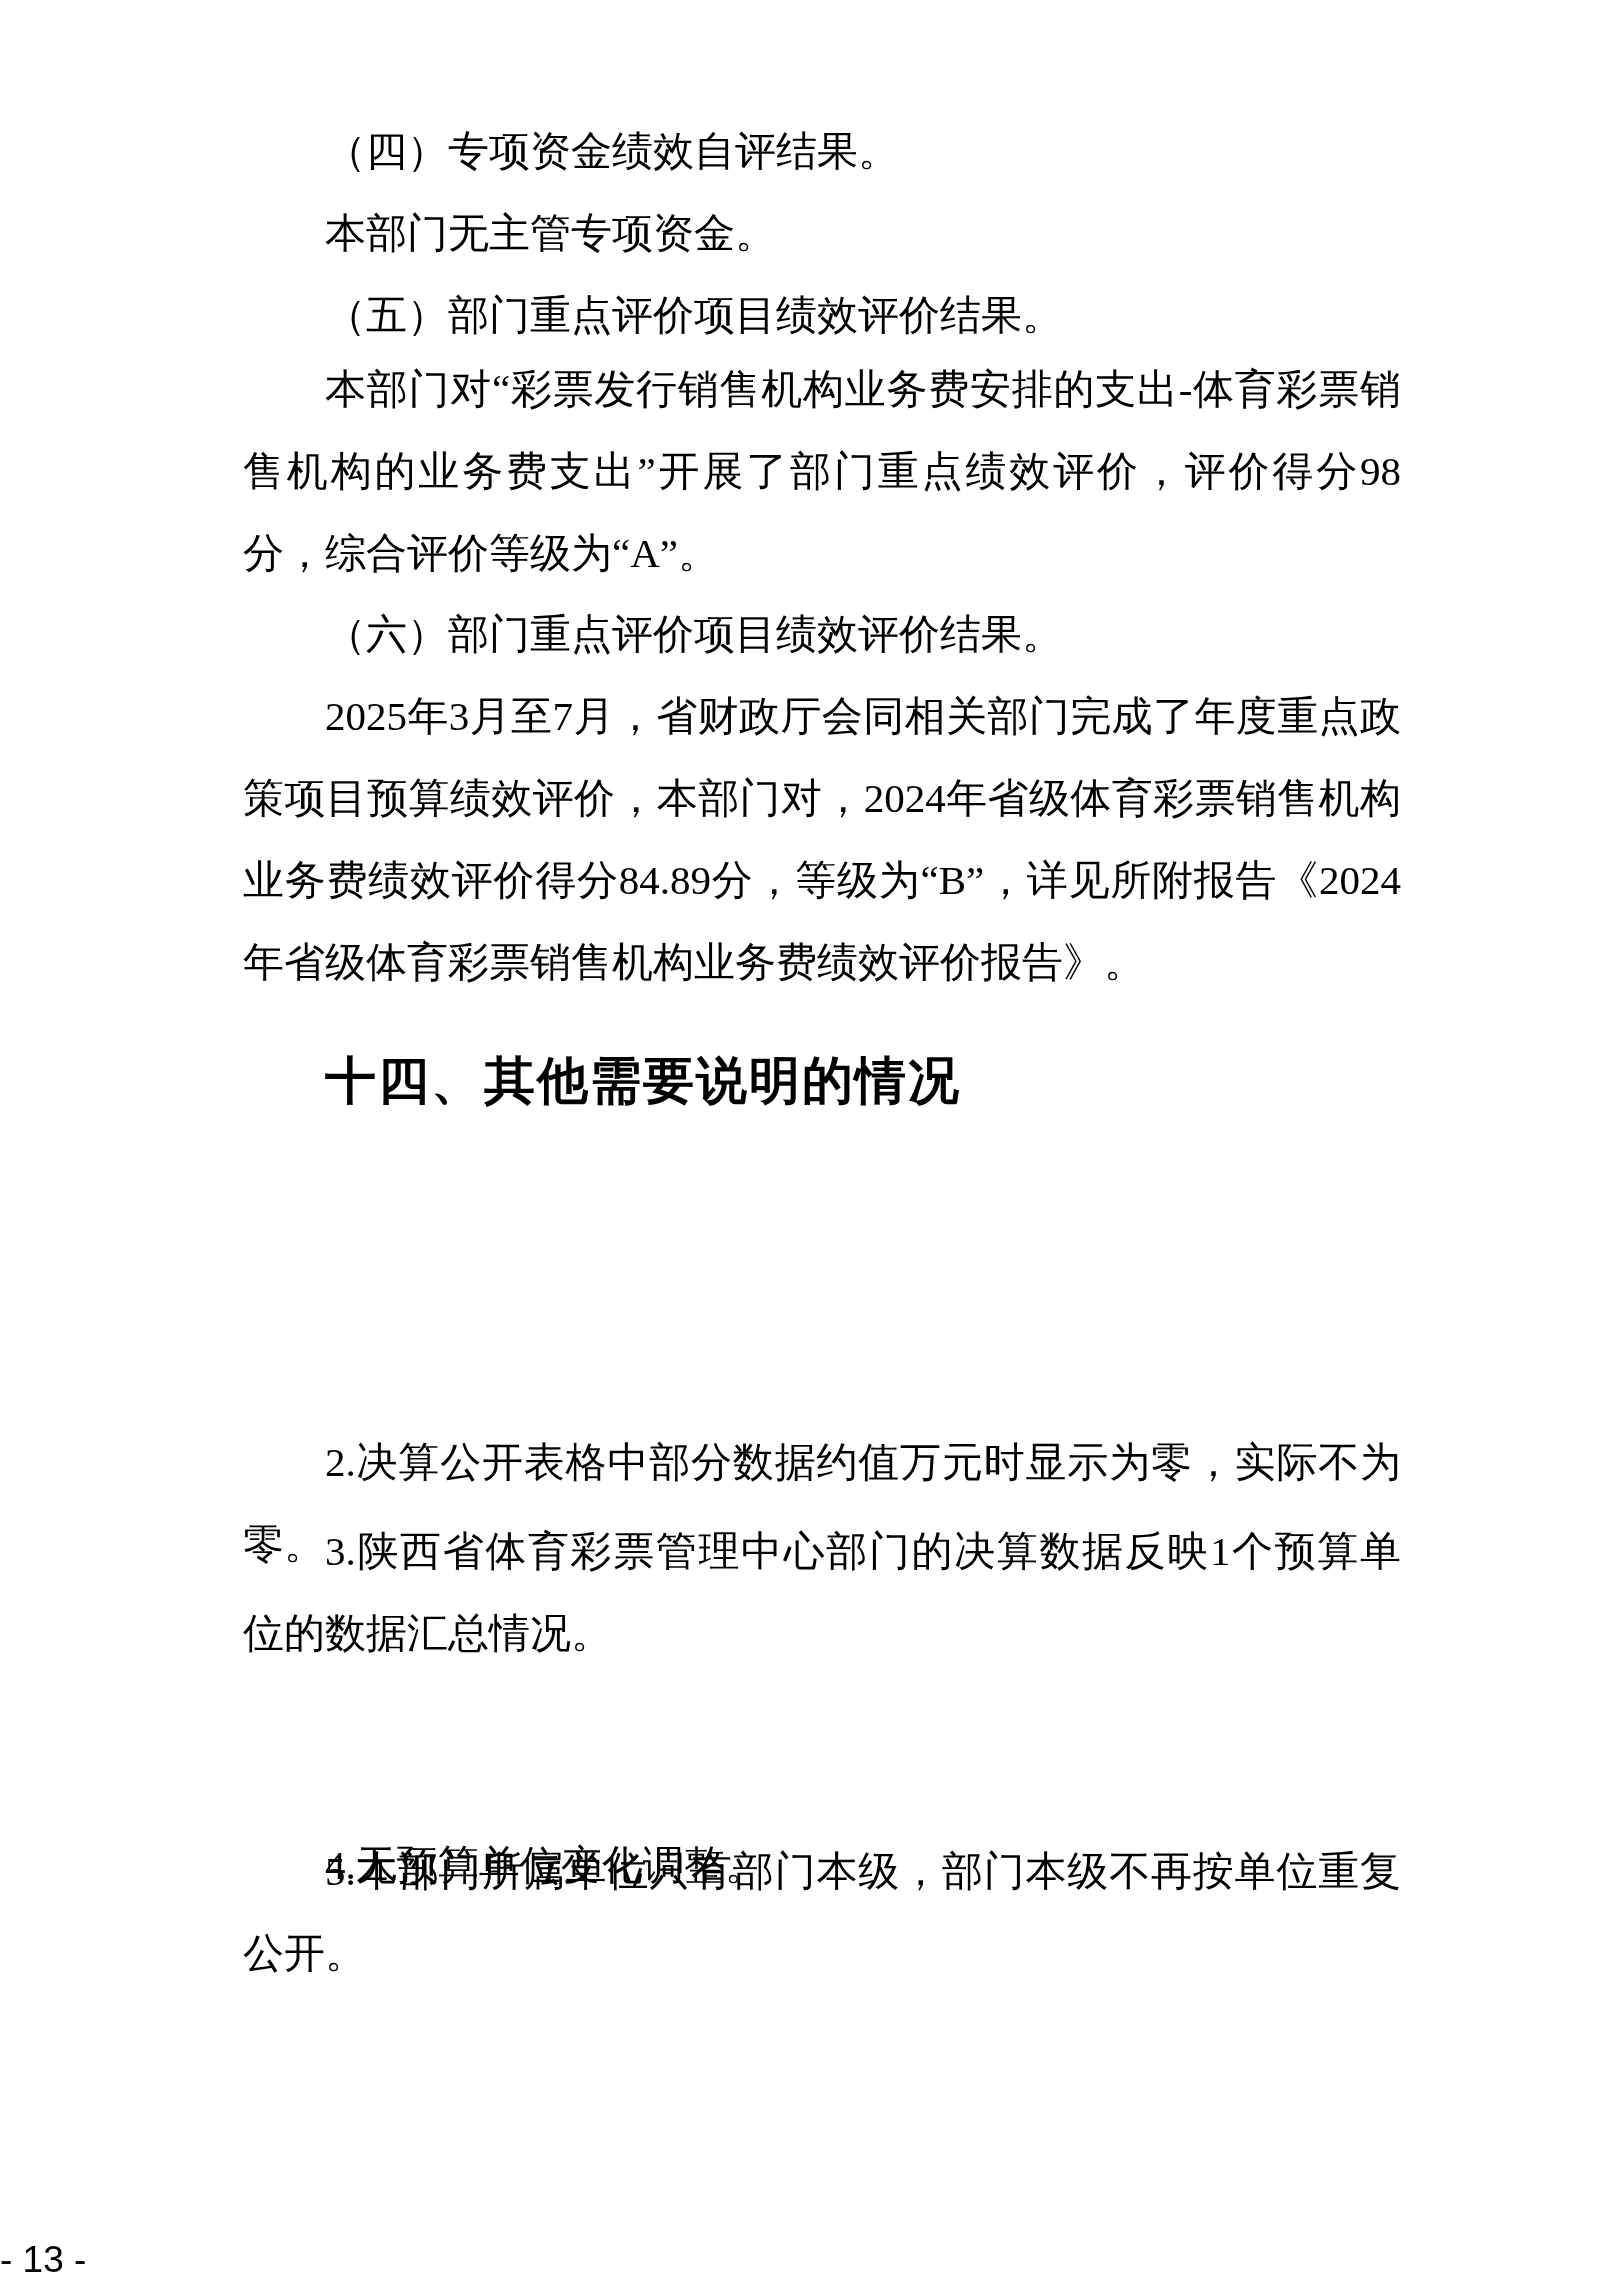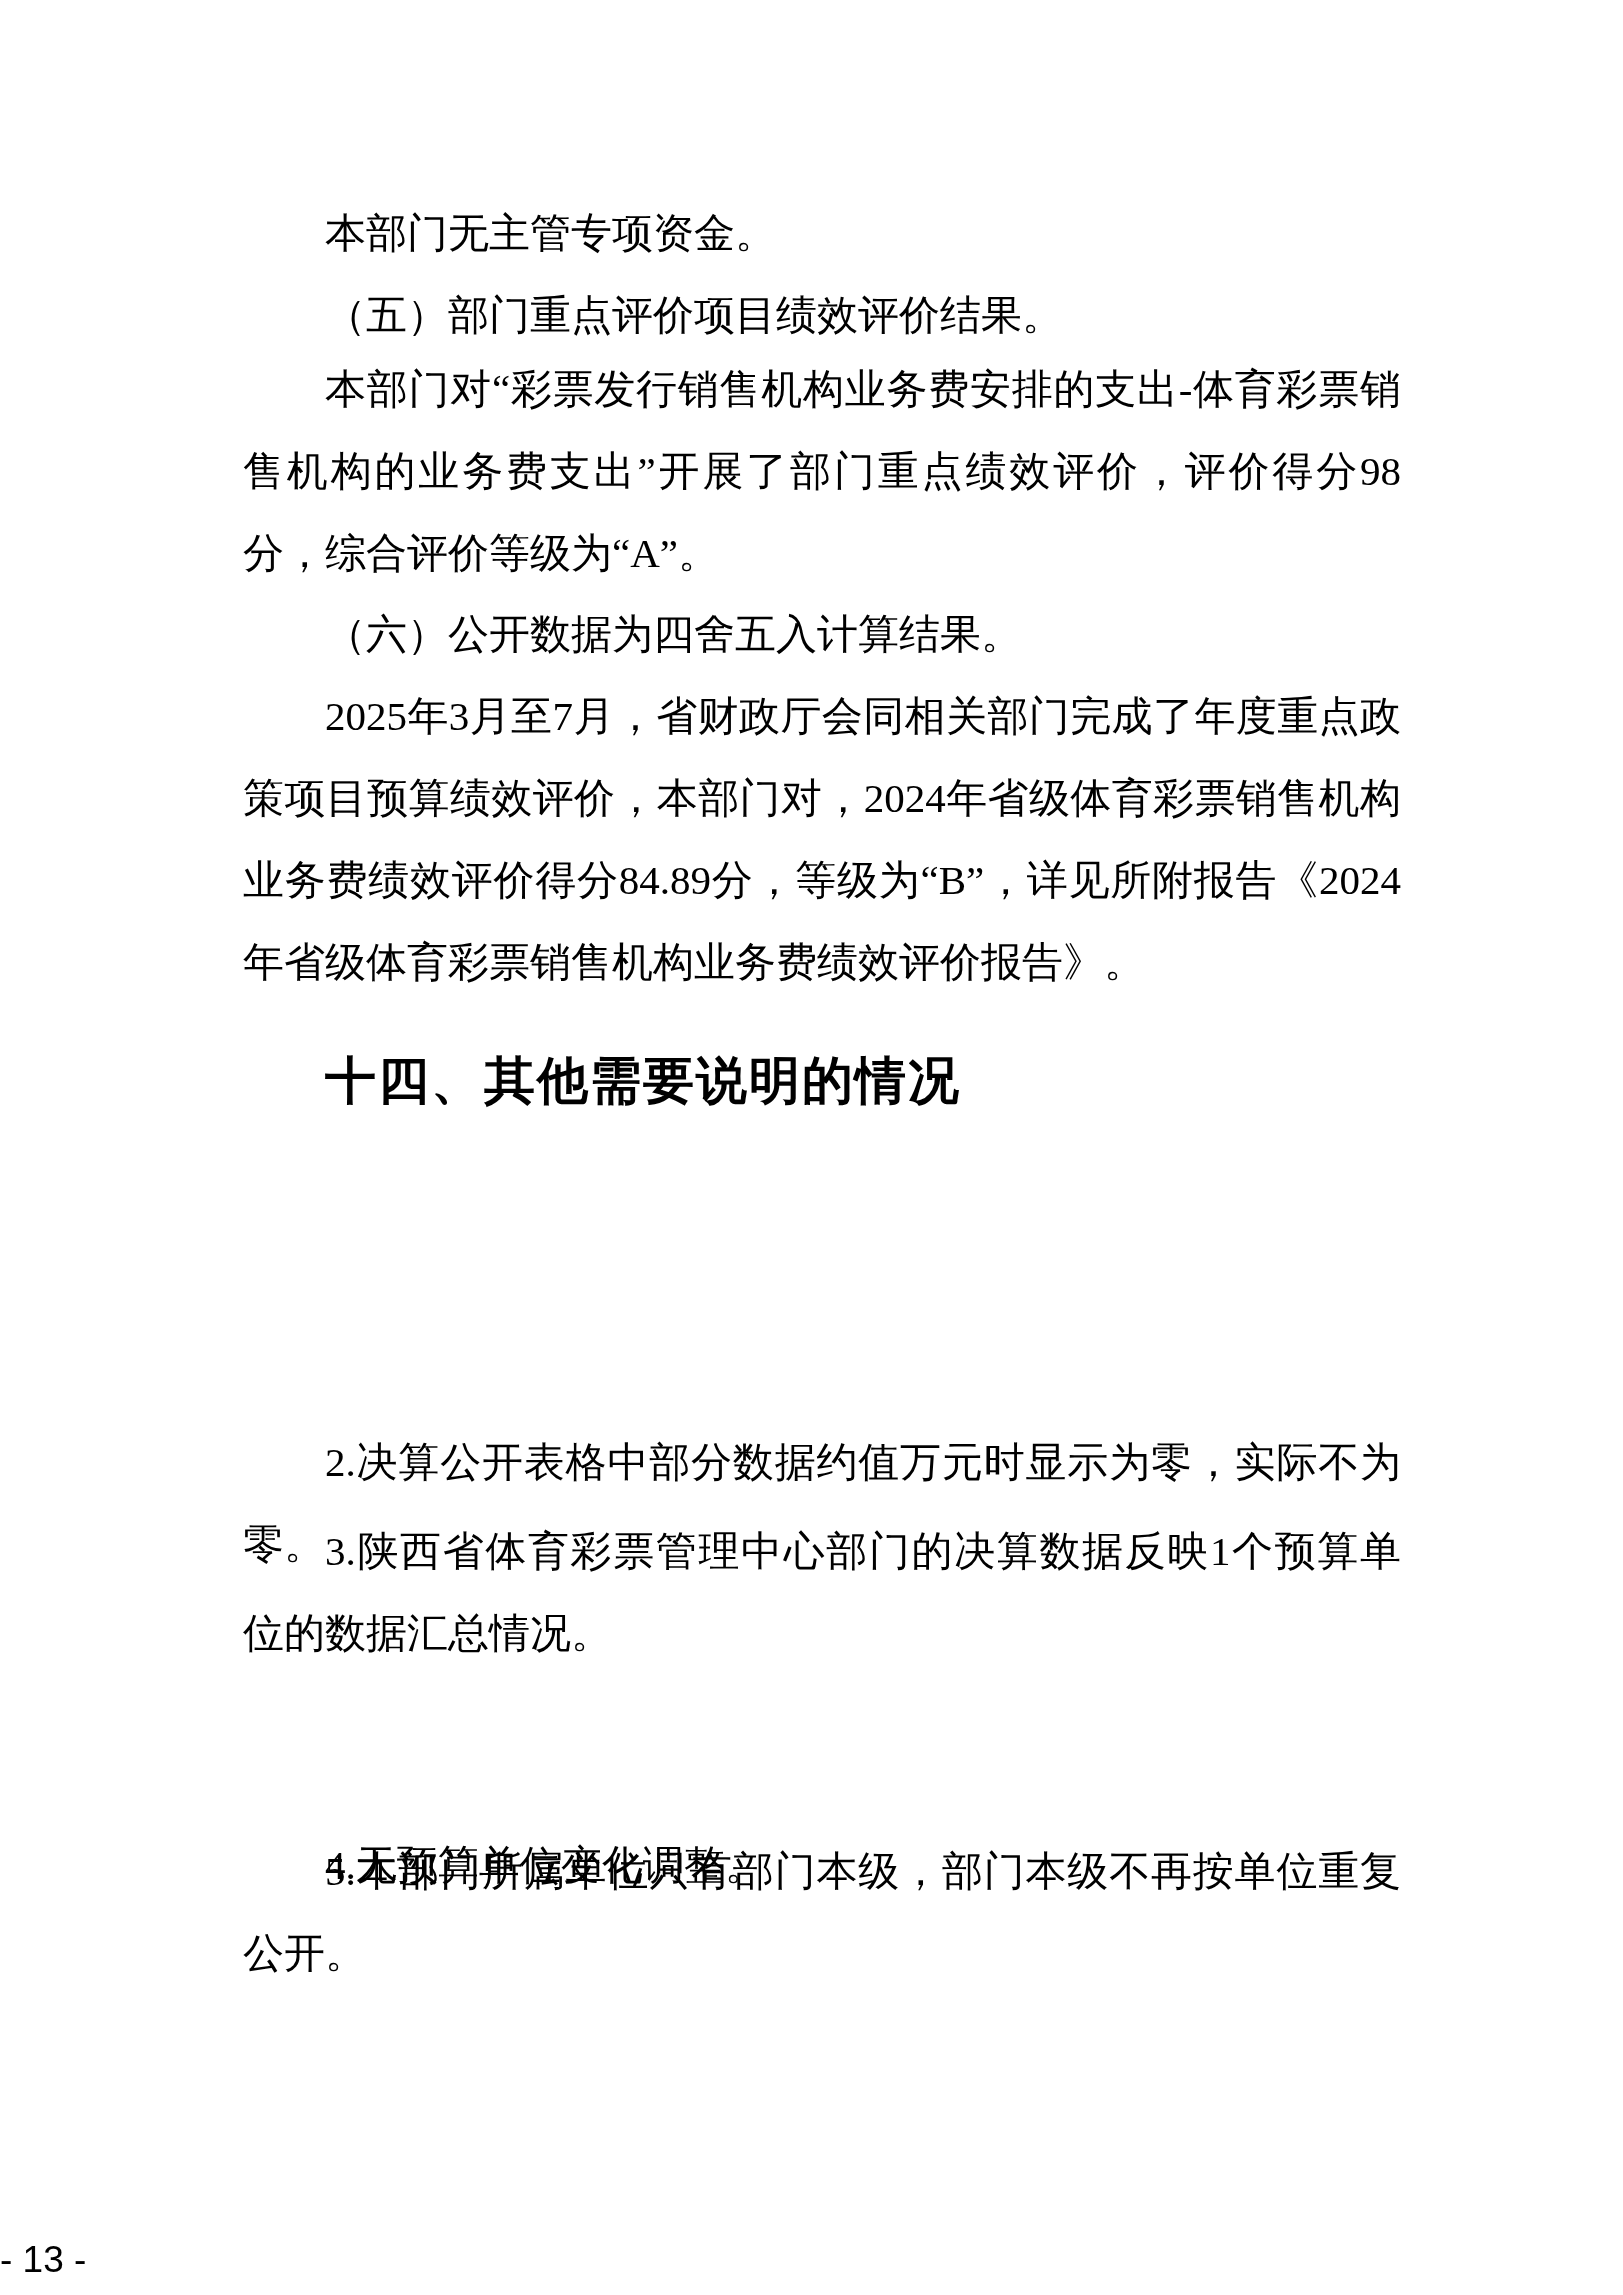--- a/index.html
+++ b/index.html
@@ -50,28 +50,29 @@
     font-size: 37px;
     line-height: 41px;
     font-weight: 400;
   }
 </style>
 </head>
 <body>
 
 <div class="page">
 
+  <p class="para" style="top:110px">（四）专项资金绩效自评结果。</p>
 
   <p class="para" style="top:274px">（五）部门重点评价项目绩效评价结果。</p>
 
   <p class="para" style="top:192px">本部门无主管专项资金。</p>
 
   <p class="para" style="top:348px">本部门对“彩票发行销售机构业务费安排的支出-体育彩票销售机构的业务费支出”开展了部门重点绩效评价，评价得分98分，综合评价等级为“A”。</p>
 
-  <p class="para" style="top:593px">（六）公开数据为四舍五入计算结果。</p>
+  <p class="para" style="top:593px">（六）部门重点评价项目绩效评价结果。</p>
 
   <p class="para" style="top:675px">2025年3月至7月，省财政厅会同相关部门完成了年度重点政策项目预算绩效评价，本部门对，2024年省级体育彩票销售机构业务费绩效评价得分84.89分，等级为“B”，详见所附报告《2024年省级体育彩票销售机构业务费绩效评价报告》。</p>
 
   <h2 class="chapter" style="top:1040px">十四、其他需要说明的情况</h2>
 
 
   <p class="para" style="top:1421px">2.决算公开表格中部分数据约值万元时显示为零，实际不为零。</p>
 
   <p class="para" style="top:1510px">3.陕西省体育彩票管理中心部门的决算数据反映1个预算单位的数据汇总情况。</p>
 

